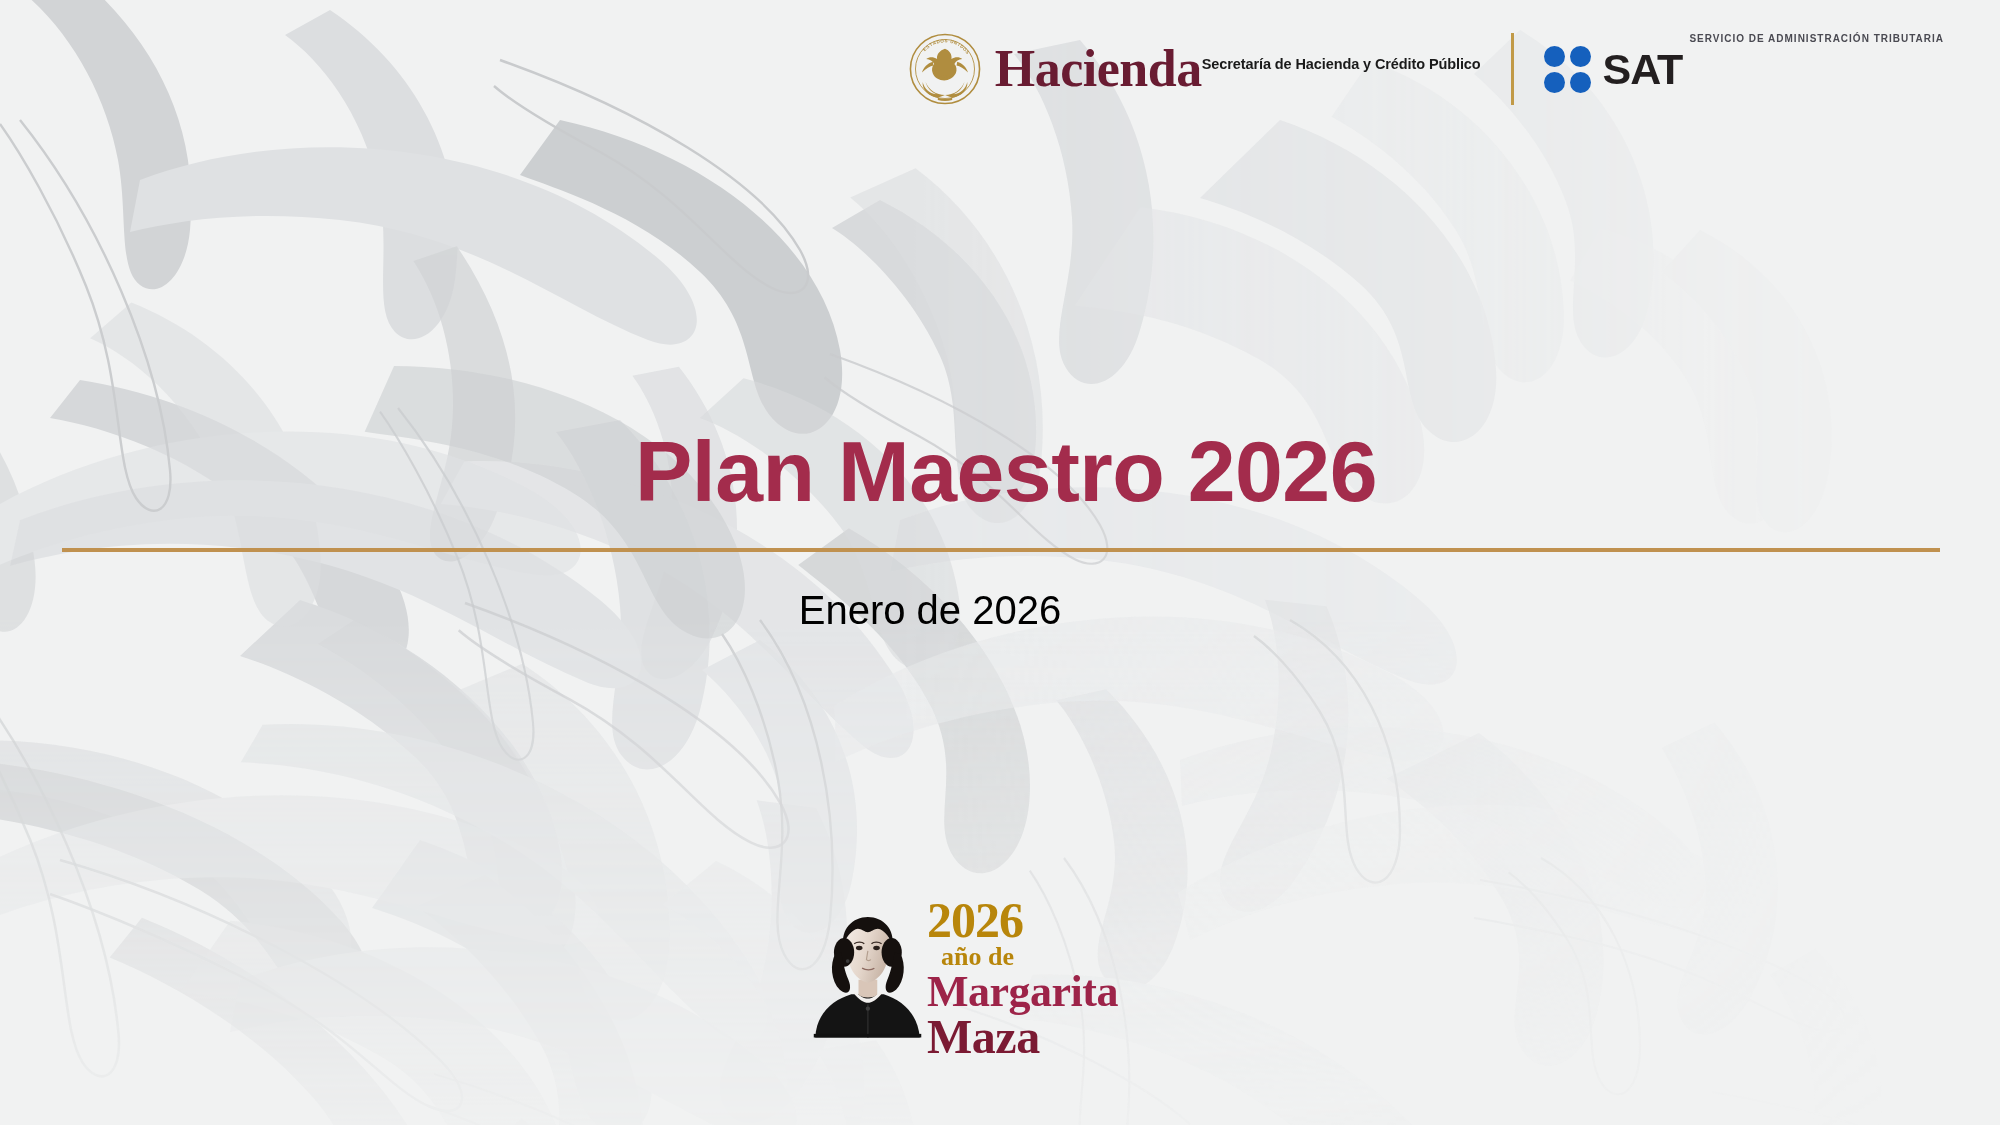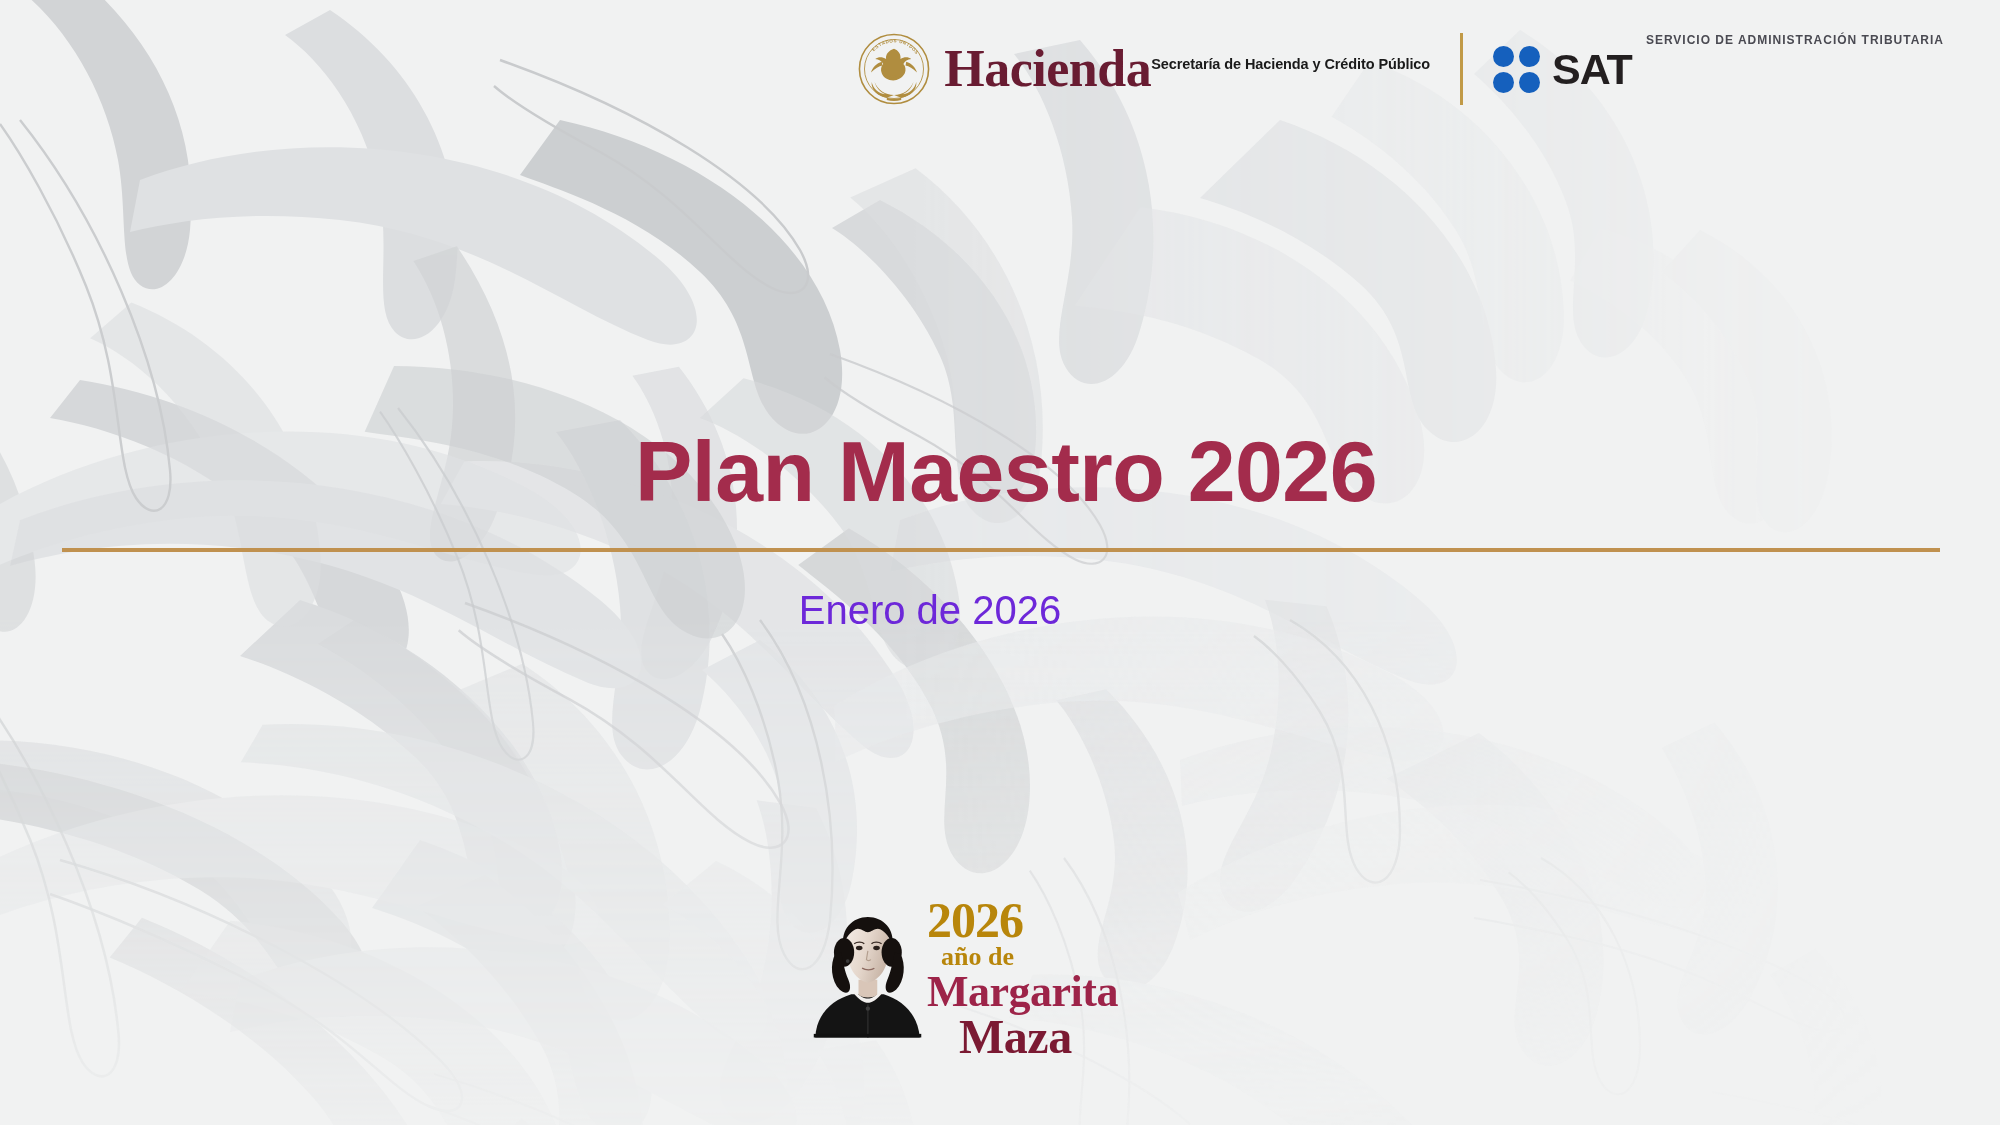--- a/index.html
+++ b/index.html
@@ -92,26 +92,26 @@
     font-family: "Liberation Sans", sans-serif;
     font-size: 43px;
     font-weight: 700;
     color: #231f20;
     letter-spacing: -1px;
     line-height: 1;
   }
 
   .sat-sub {
     font-family: "Liberation Sans", sans-serif;
-    font-size: 12px;
+    font-size: 10px;
     font-weight: 700;
     color: #4a4a52;
     letter-spacing: 1.0px;
     margin-top: 5px;
-    margin-left: 14px;
+    margin-left: 7px;
   }
 
   
   #title-block {
     position: absolute;
     left: 0; top: 0;
     width: 2000px;
     height: 1125px;
     pointer-events: none;
   }
@@ -142,21 +142,21 @@
 
   #page-subtitle {
     position: absolute;
     left: 0;
     top: 588px;
     width: 1860px;
     text-align: center;
     font-family: "Liberation Sans", sans-serif;
     font-size: 40px;
     font-weight: 400;
-    color: #6d28d9;
+    color: #000000;
     letter-spacing: 0px;
   }
 
   
   #maza-logo {
     position: absolute;
     left: 808px;
     top: 886px;
     width: 310px;
     height: 176px;
@@ -201,21 +201,20 @@
     letter-spacing: -0.5px;
   }
 
   .maza-name2 {
     font-family: "Liberation Serif", serif;
     font-size: 48px;
     font-weight: 700;
     color: #7B1A33;
     line-height: 0.96;
     letter-spacing: -0.5px;
-    margin-left: 32px;
   }
 </style>
 </head>
 <body>
 
 <div id="slide">
 
   <svg id="bg-pattern" viewBox="0 0 2000 1125" preserveAspectRatio="none" aria-hidden="true">
     <defs>
       <linearGradient id="fadeRight" x1="0" y1="0" x2="1" y2="0">

